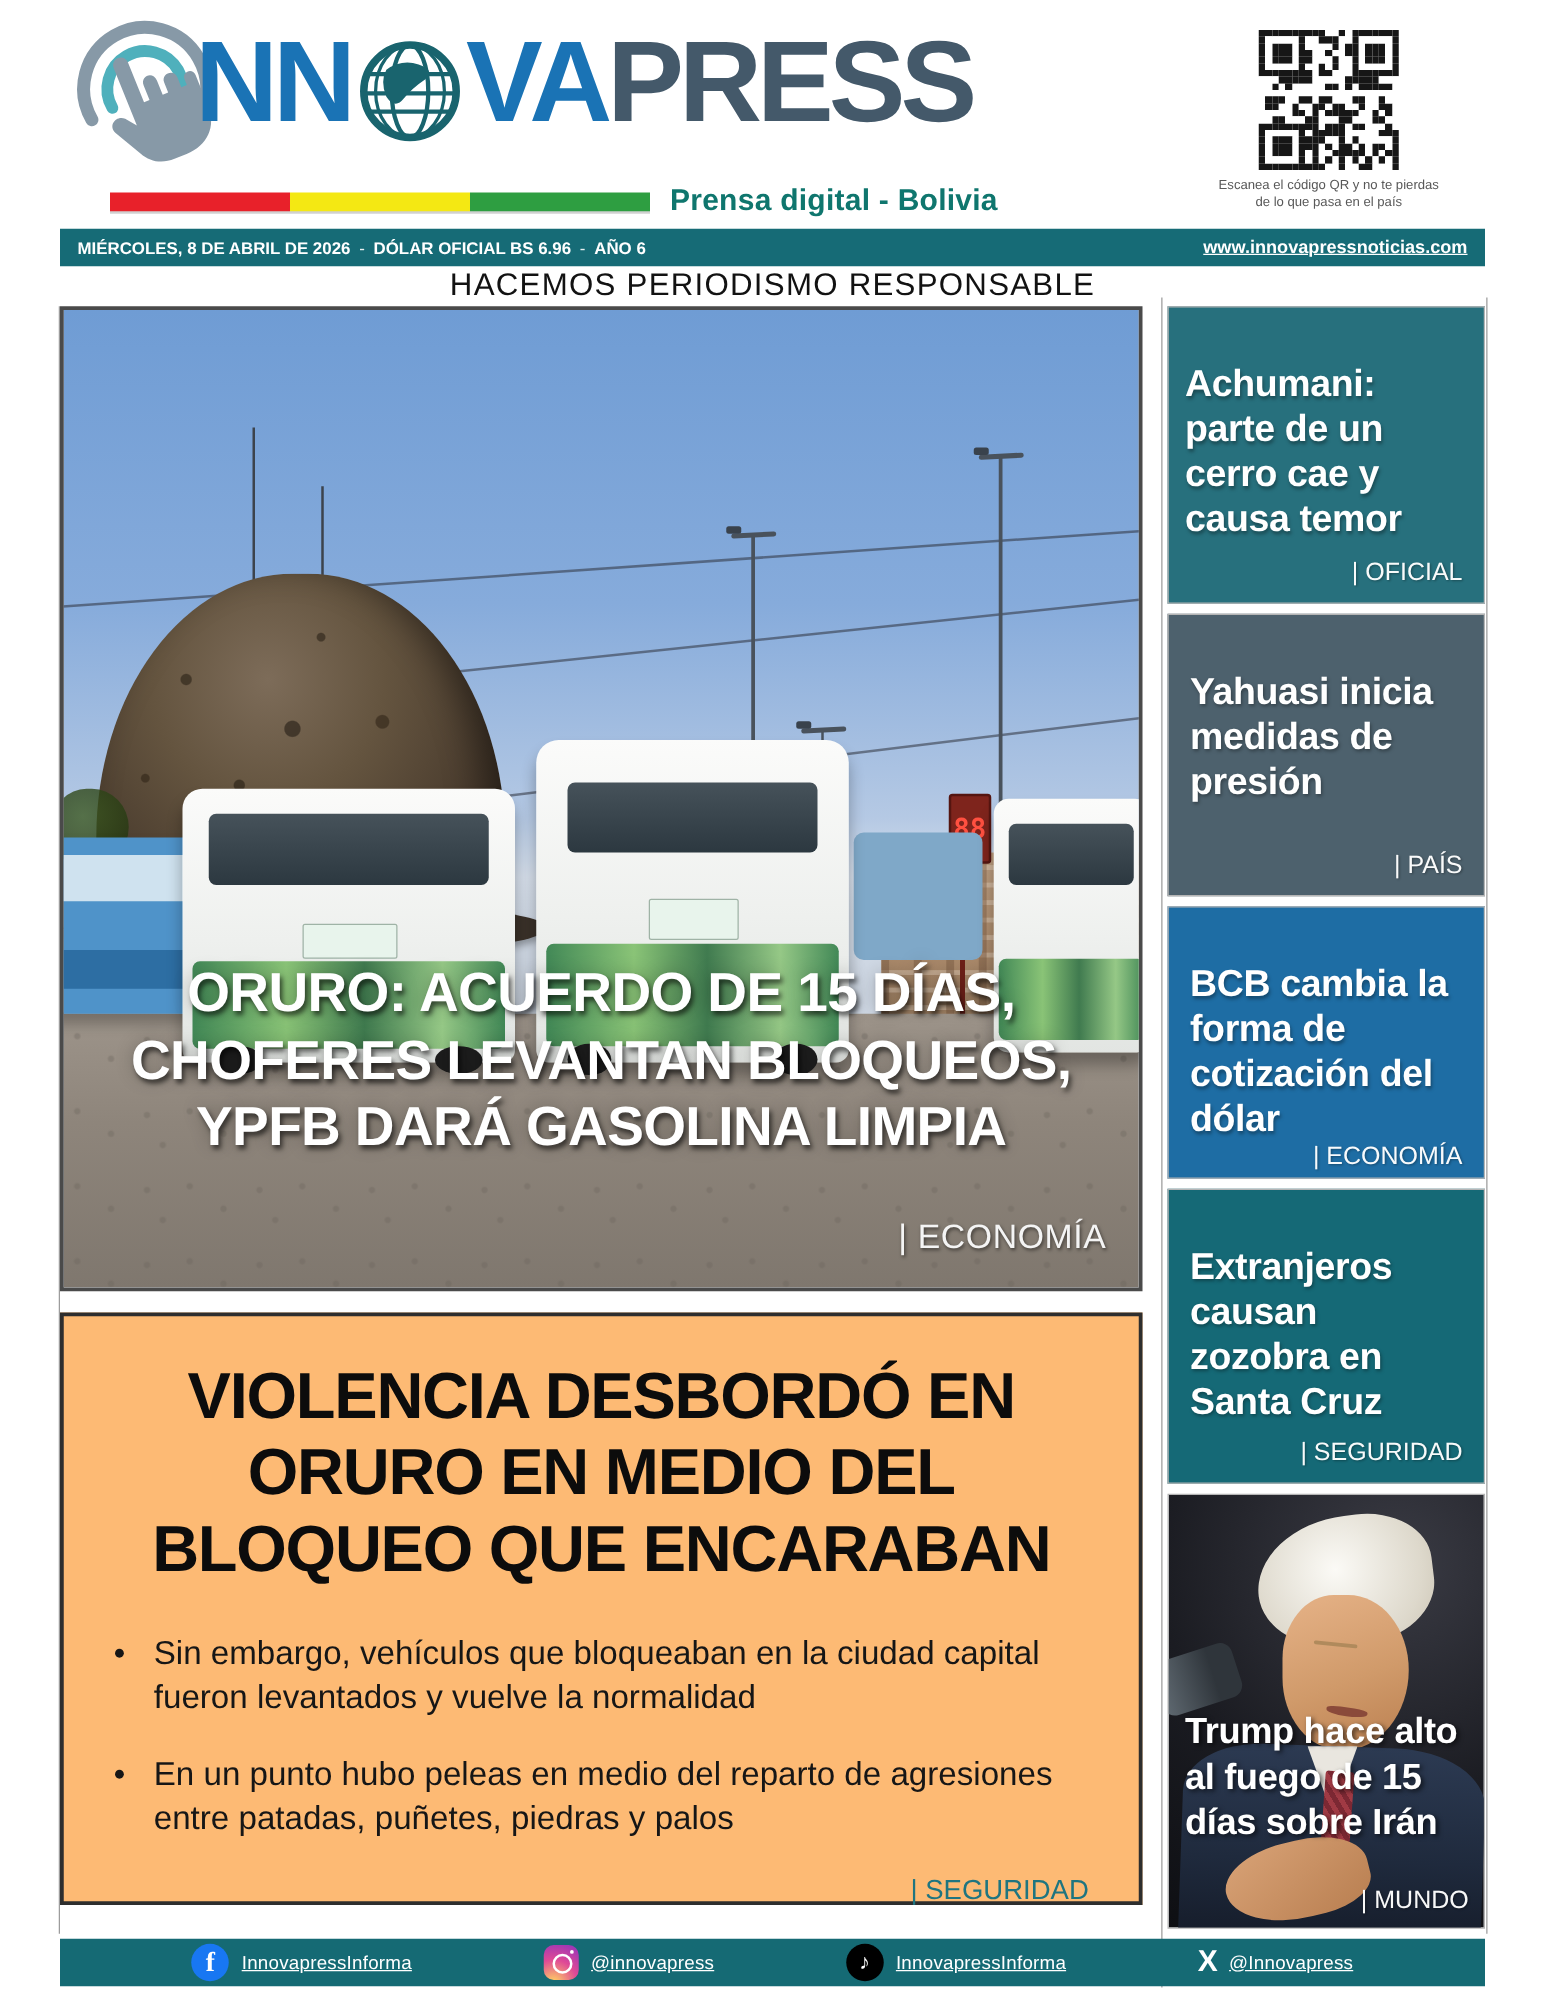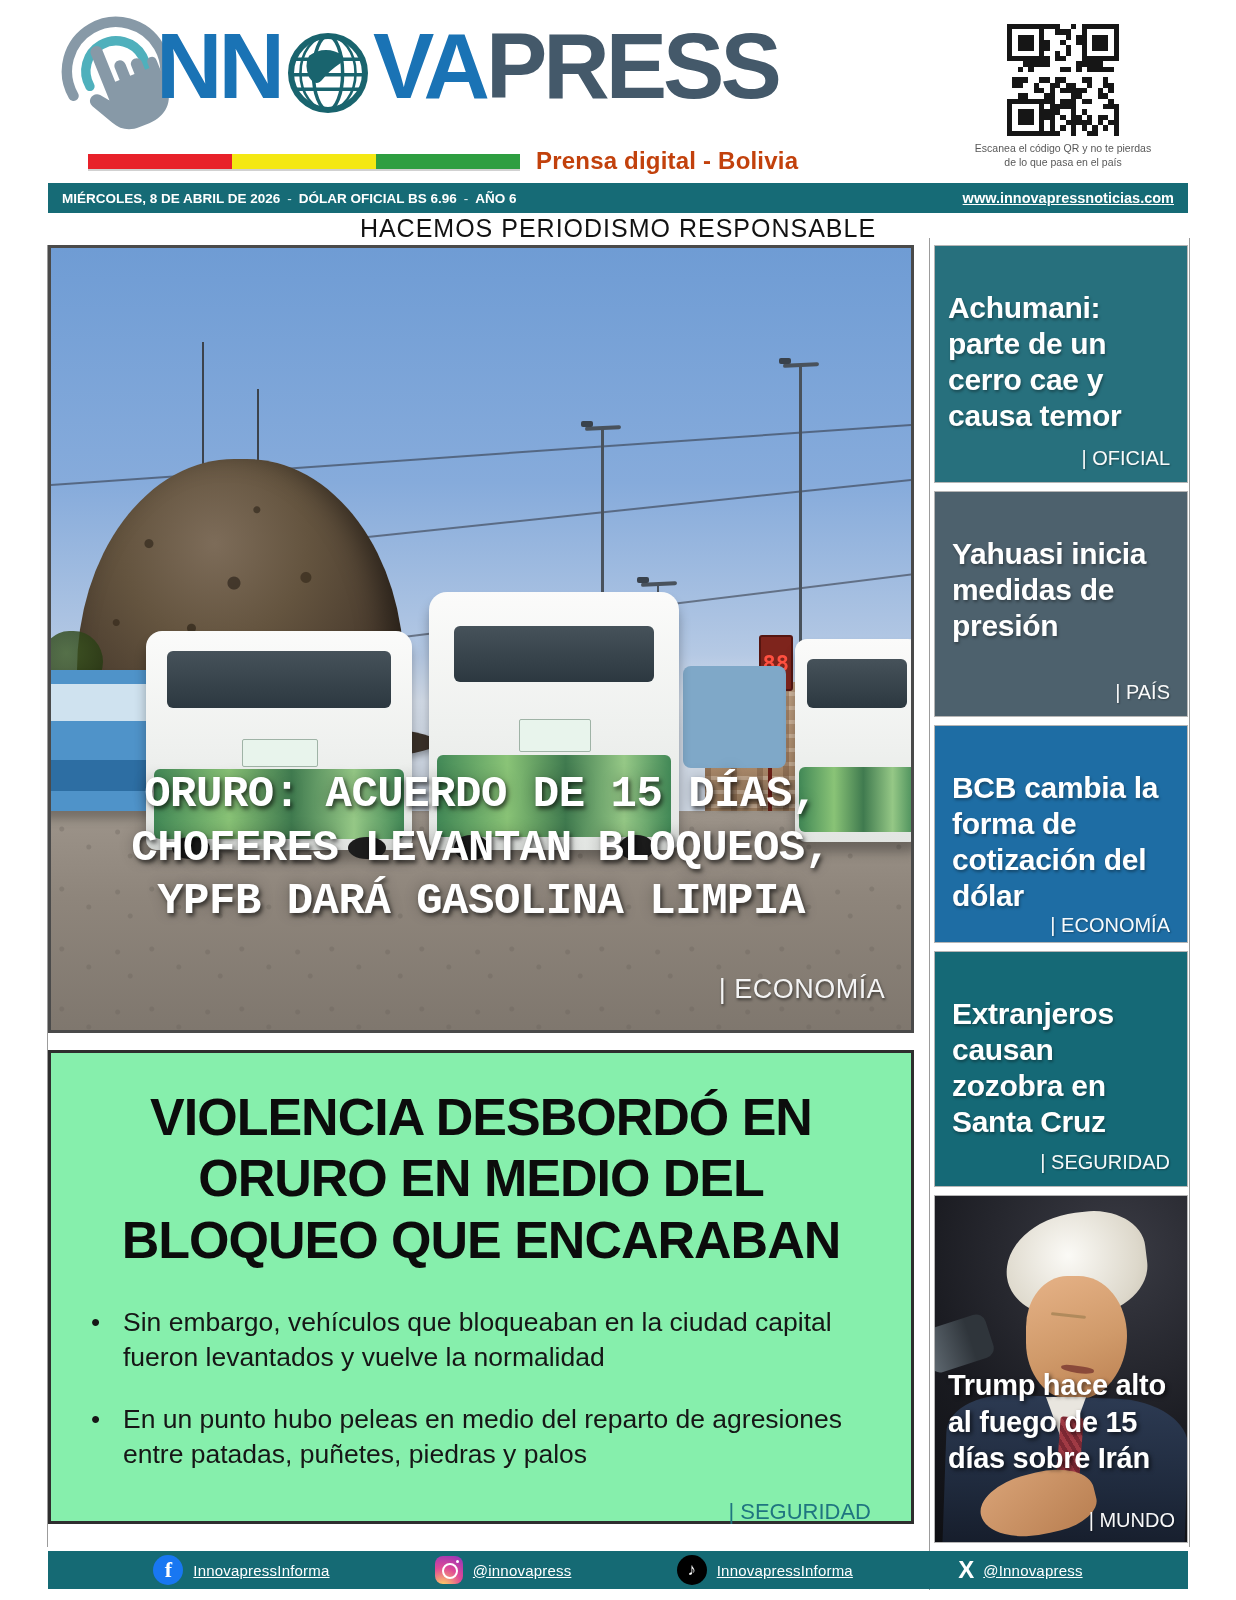--- a/index.html
+++ b/index.html
@@ -12,21 +12,21 @@
   .hand-svg{position:absolute;left:0;top:2px;width:142px;height:152px;}
   .logo-row{position:absolute;left:108px;top:6px;display:flex;align-items:flex-end;line-height:1;}
   .logo-letter{font-size:92px;font-weight:800;letter-spacing:-4px;}
   .l-blue{color:#1a73b5;} .l-dark{color:#44596a;}
   .globe-svg{width:86px;height:86px;margin:0 2px -4px 4px;}
   .flag-stripe{position:absolute;left:40px;top:140px;width:432px;height:15px;display:flex;
                box-shadow:0 2px 0 rgba(0,0,0,.18);}
   .flag-stripe span{flex:1;}
   .fs-red{background:#e8212a;} .fs-yellow{background:#f4e813;} .fs-green{background:#2e9e41;}
   .logo-tagline{position:absolute;left:488px;top:133px;width:300px;font-size:24px;font-weight:800;
-                color:#c2410c;letter-spacing:.2px;}
+                color:#0f766e;letter-spacing:.2px;}
   .qr-block{position:absolute;right:36px;top:6px;width:178px;text-align:center;}
   .qr{display:grid;grid-template-columns:repeat(21,1fr);grid-template-rows:repeat(21,1fr);
       width:112px;height:112px;margin:4px auto 0;background:#fff;}
   .qr i{display:block;background:#fff;} .qr i.d{background:#161616;}
   .qr-caption{margin-top:6px;font-size:10.5px;line-height:1.3;color:#585858;}
 
   
   .infobar{position:absolute;left:48px;top:183px;width:1140px;height:30px;background:#166b76;
            display:flex;align-items:center;justify-content:space-between;box-sizing:border-box;
            padding:0 14px;color:#fff;font-size:13.5px;font-weight:600;}
@@ -105,27 +105,27 @@
   .van-a .glass{left:8%;top:9%;width:84%;height:26%;}
   .van-b .glass{left:10%;top:13%;width:80%;height:22%;}
   .van-c .glass{left:10%;top:10%;width:80%;height:24%;}
   .van .green{position:absolute;left:3%;right:3%;bottom:5%;height:32%;border-radius:6px;opacity:.9;
        background:linear-gradient(90deg,#2f7d46 0%,#7fbf6a 30%,#2d6e3e 55%,#8cc47b 80%,#2f7d46 100%);}
   .van .plate{position:absolute;left:36%;bottom:38%;width:28%;height:12%;background:#e8f4ec;border:1px solid #9fb3a6;border-radius:2px;}
   .wheel{position:absolute;bottom:-4%;width:14%;height:10%;background:#1d1d1d;border-radius:50%;}
   .wh-l{left:10%;} .wh-r{right:10%;}
   .hero-headline{position:absolute;left:4%;width:92%;top:66.5%;text-align:center;color:#fff;
         font-size:44px;font-weight:800;line-height:1.22;letter-spacing:-.5px;
-        text-shadow:2px 3px 4px rgba(0,0,0,.6),0 0 14px rgba(0,0,0,.25);font-family:Liberation Mono, monospace;}
+        text-shadow:2px 3px 4px rgba(0,0,0,.6),0 0 14px rgba(0,0,0,.25);}
   .hero-cat{position:absolute;right:3%;bottom:3.2%;color:#f4f4f4;font-size:27px;font-weight:300;
         letter-spacing:.5px;text-shadow:1px 2px 3px rgba(0,0,0,.55);}
 
   
   .story-card{box-sizing:border-box;margin-top:17px;width:866px;height:474px;border:3px solid #2e2e2e;
-        background:#86efac;display:flex;flex-direction:column;padding:34px 30px 16px;}
+        background:#fdba74;display:flex;flex-direction:column;padding:34px 30px 16px;}
   .story-card h1{margin:0;text-align:center;font-size:52px;line-height:1.18;font-weight:800;
         letter-spacing:-1px;color:#0c0c0c;}
   .story-bullets{margin:34px 0 0;padding:0 0 0 34px;list-style:none;}
   .story-bullets li{position:relative;font-size:26.5px;line-height:1.32;color:#161616;margin-bottom:27px;padding-left:8px;}
   .story-bullets li:before{content:"•";position:absolute;left:-24px;top:0;font-size:26px;color:#161616;}
   .story-cat{margin-top:auto;text-align:right;font-size:22px;color:#1f7580;padding-right:10px;font-weight:400;}
 
   
   .side-card{position:relative;box-sizing:border-box;border:1px solid #b5b5b5;color:#fff;
         display:flex;flex-direction:column;padding:44px 17px 12px;cursor:pointer;}

